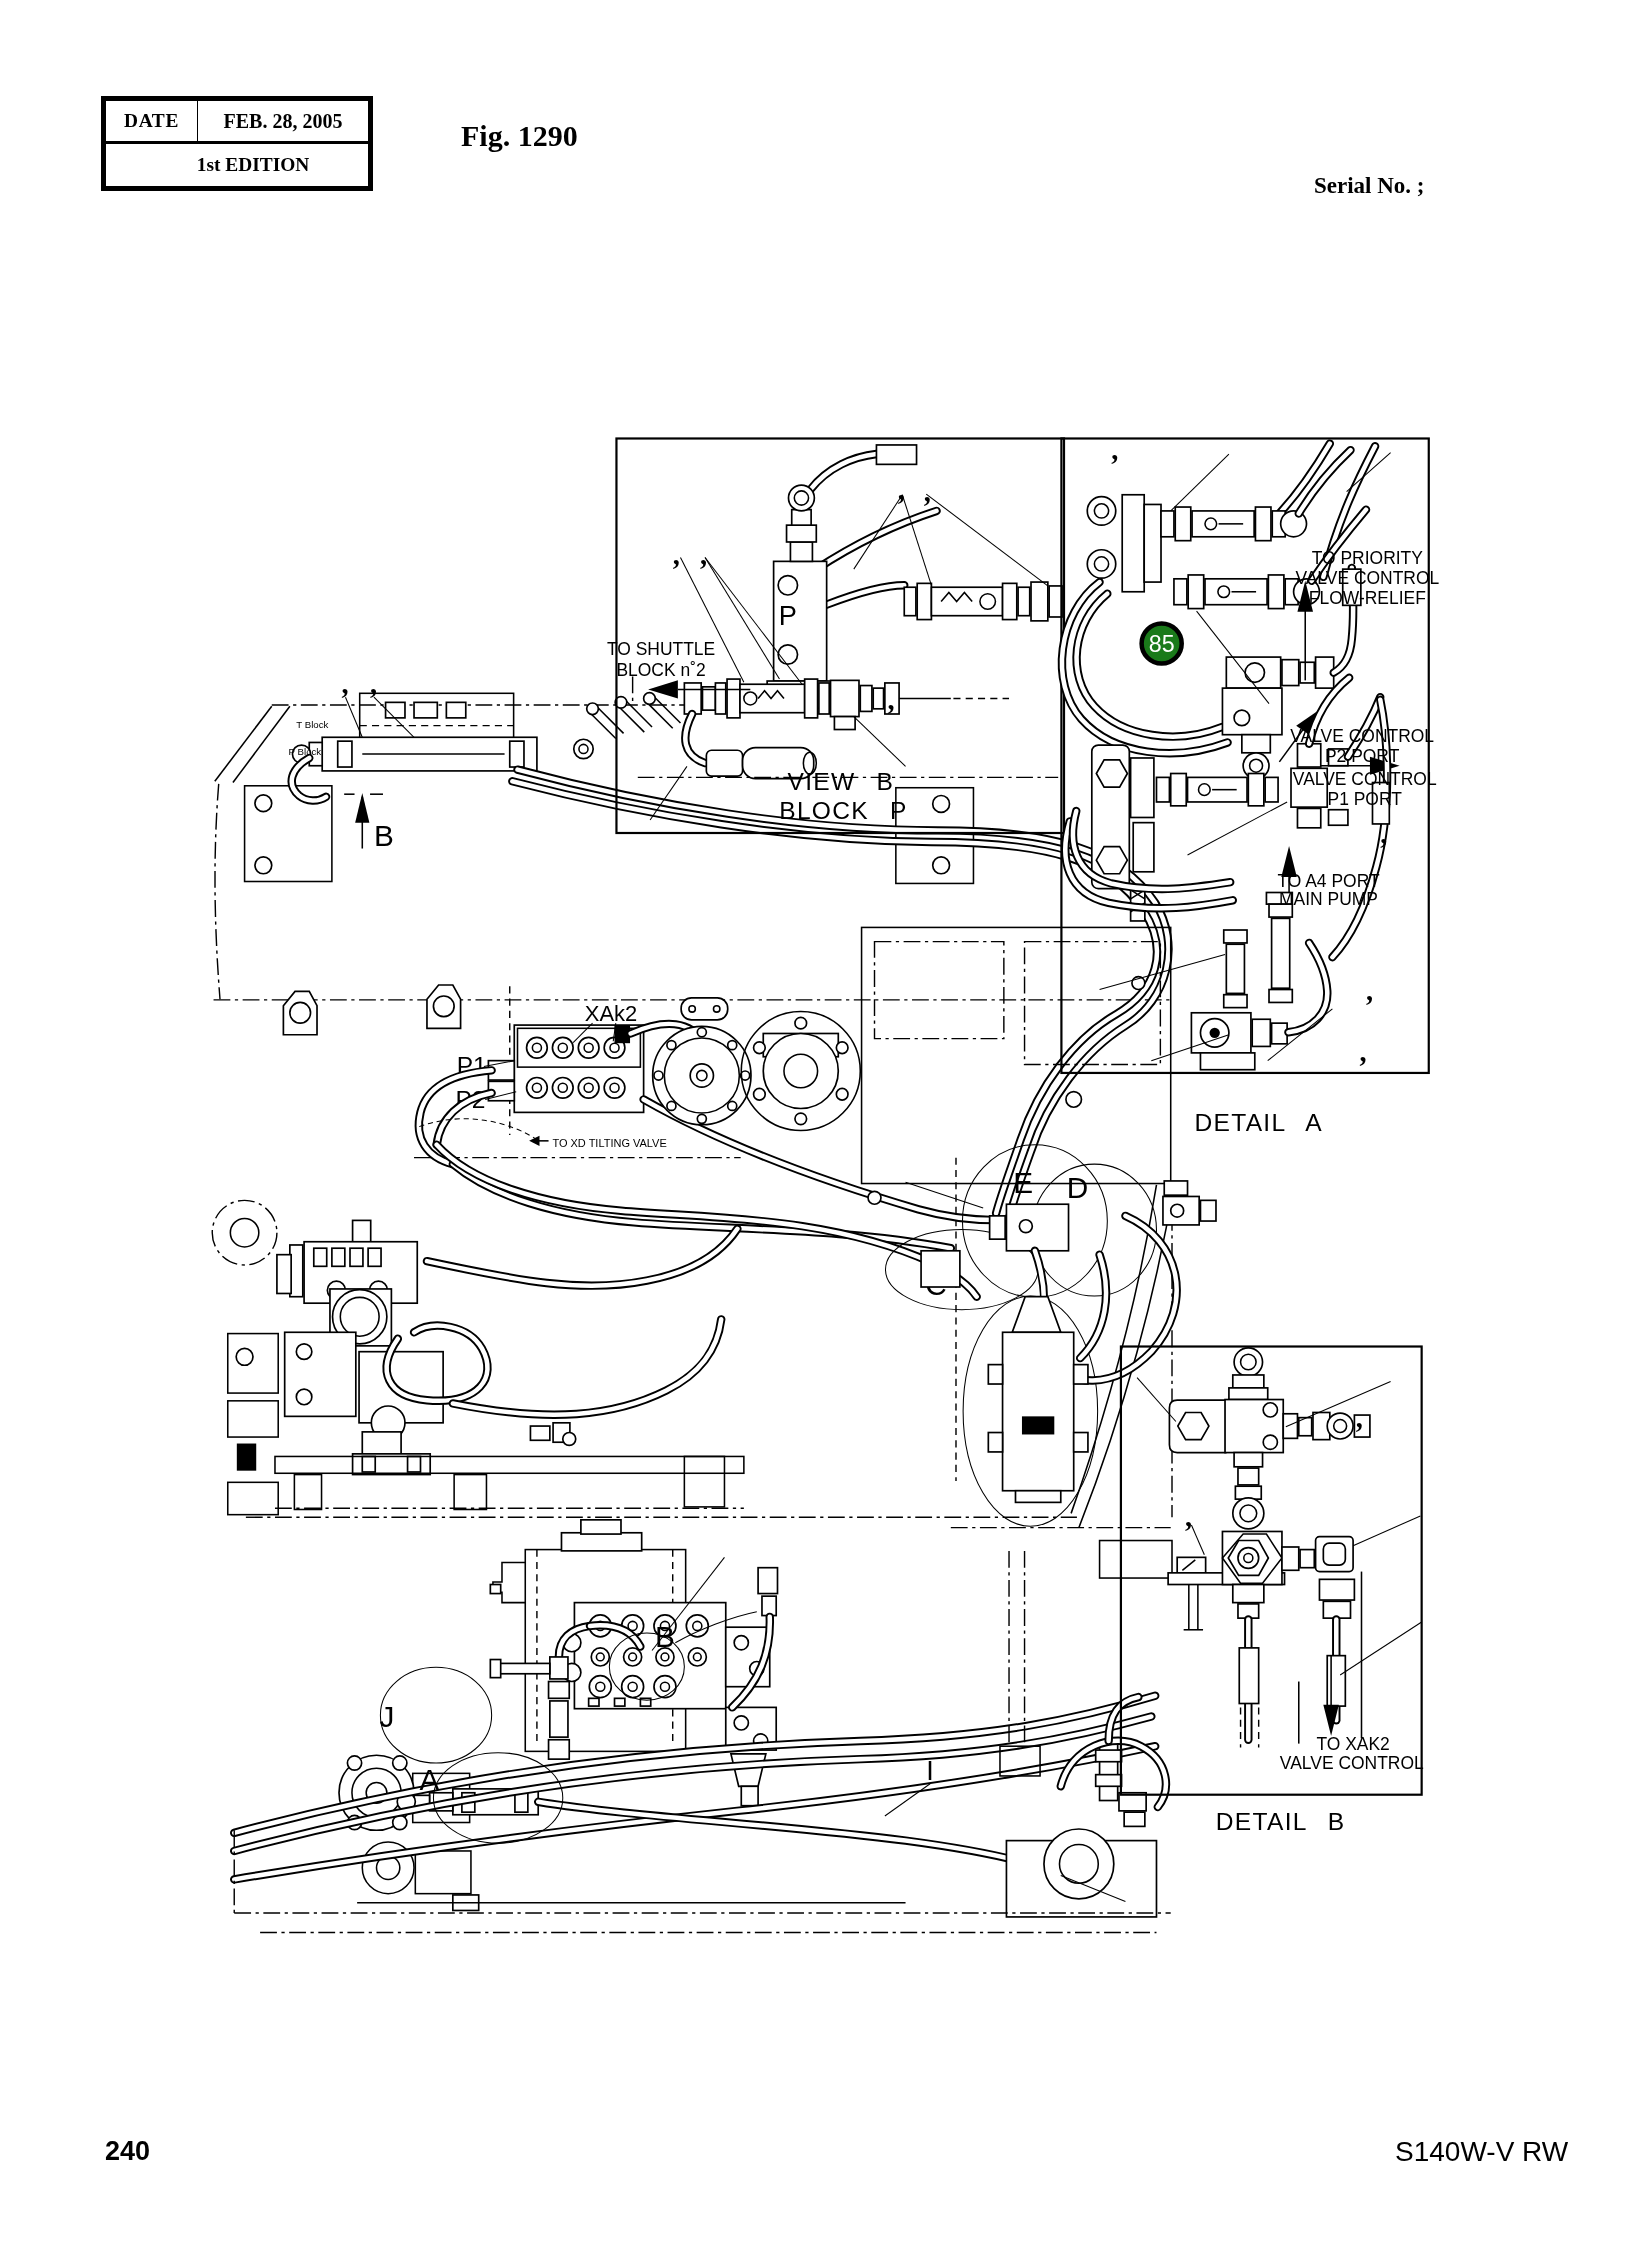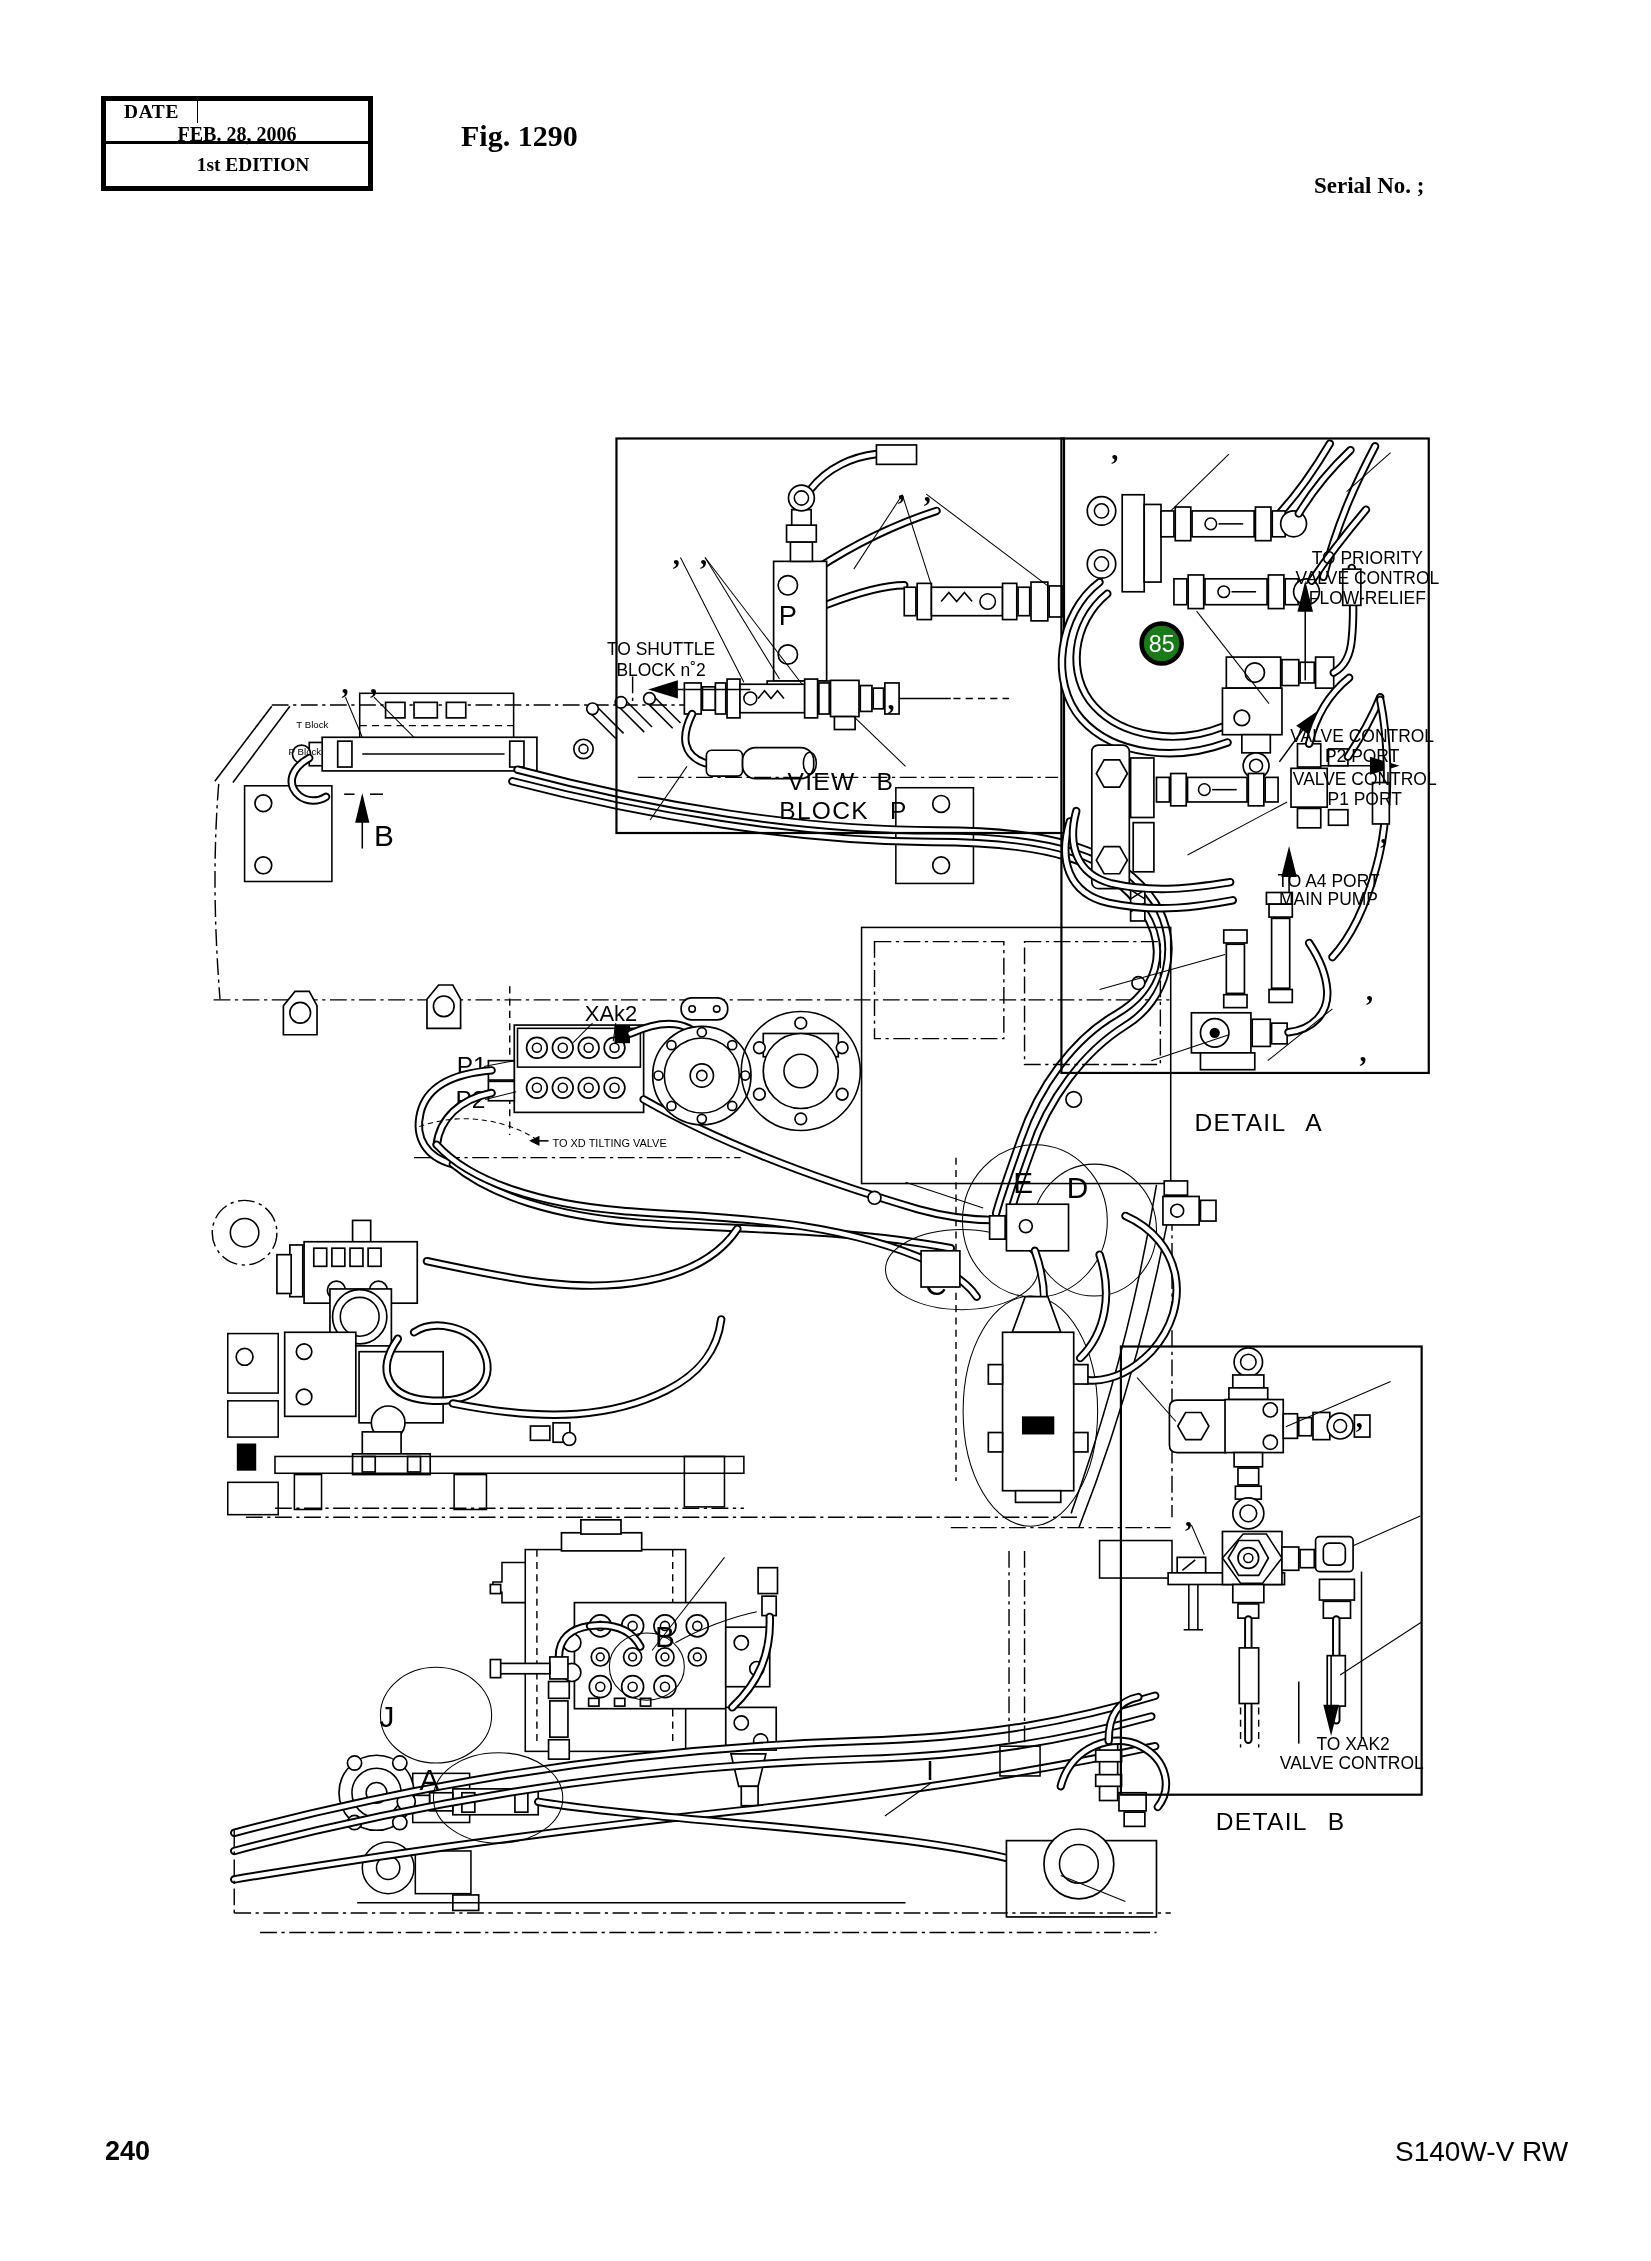--- a/index.html
+++ b/index.html
@@ -1,21 +1,21 @@
 <!DOCTYPE html>
 <html style="font-size:10.3px"><head>
 <meta charset="utf-8">
 <style>
   html,body{margin:0;padding:0;background:#888;}
   .page{position:relative;width:1652px;height:2261px;background:#ffffff;overflow:hidden;
         font-family:"Liberation Sans",sans-serif;color:#000;}
   
   .datebox{position:absolute;left:101px;top:96px;width:262px;height:85px;
            border:5.2px solid #000;box-sizing:content-box;}
-  .datebox .row1{display:flex;height:40px;border-bottom:3.9px solid #000;flex-direction:column;}
+  .datebox .row1{display:flex;height:40px;border-bottom:3.9px solid #000;}
   .datebox .c1{width:91px;border-right:1.9px solid #000;display:flex;align-items:center;justify-content:center;}
   .datebox .c2{flex:1;display:flex;align-items:center;justify-content:center;}
   .datebox .row2{height:41px;display:flex;align-items:center;justify-content:center;margin-left:32px;}
   .serif-b{font-family:"Liberation Serif",serif;font-weight:bold;}
   .hdr-date{font-size:19.4px;letter-spacing:0.6px;}
   .hdr-val{font-size:20px;}
   .hdr-ed{font-size:19.4px;}
   .figlab{position:absolute;left:461px;top:119px;font-size:30px;white-space:pre;}
   .title1{position:absolute;left:618px;top:101px;font-size:36px;white-space:pre;letter-spacing:0.6px;}
   .title2{position:absolute;left:618px;top:144px;font-size:36px;white-space:pre;letter-spacing:0.6px;}
@@ -47,21 +47,21 @@
   .mid{text-anchor:middle;}
 </style>
 </head>
 <body>
 
 <div class="page">
 
   <div class="datebox serif-b">
     <div class="row1">
       <div class="c1 hdr-date">DATE</div>
-      <div class="c2 hdr-val">FEB. 28, 2006</div>
+      <div class="c2 hdr-val">FEB. 28, 2005</div>
     </div>
     <div class="row2 hdr-ed">1st EDITION</div>
   </div>
   <div class="figlab serif-b">Fig. 1290</div>
   <div class="serial serif-b">Serial No. ;</div>
 
   <div class="pagenum">240</div>
   <div class="doccode">S140W-V RW</div>
 
   <svg width="1652" height="2261" viewBox="0 0 2554 3496">

